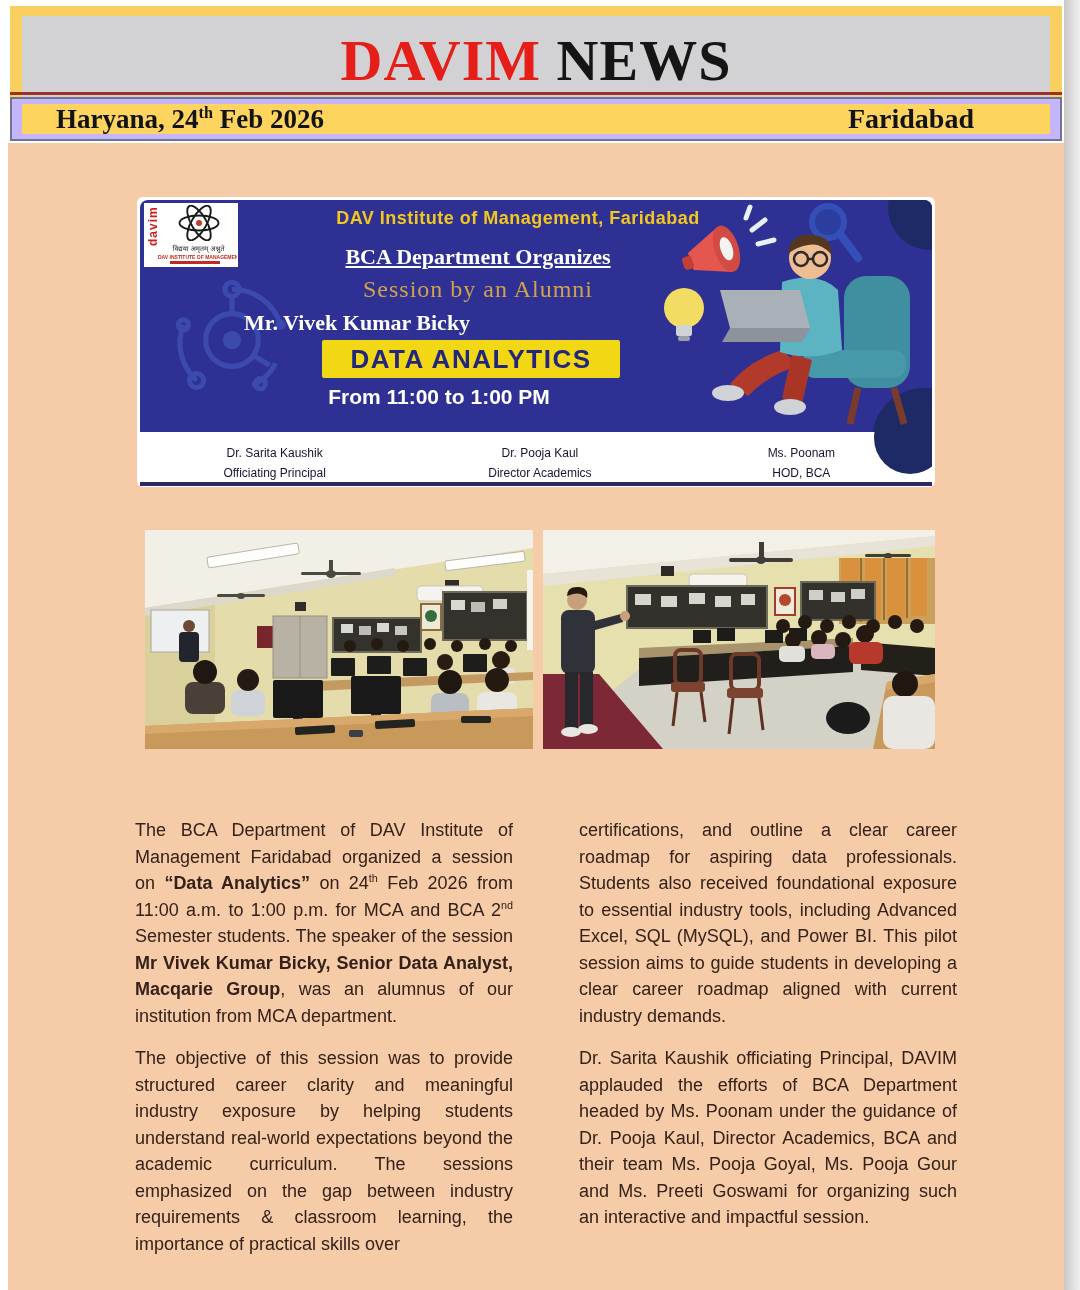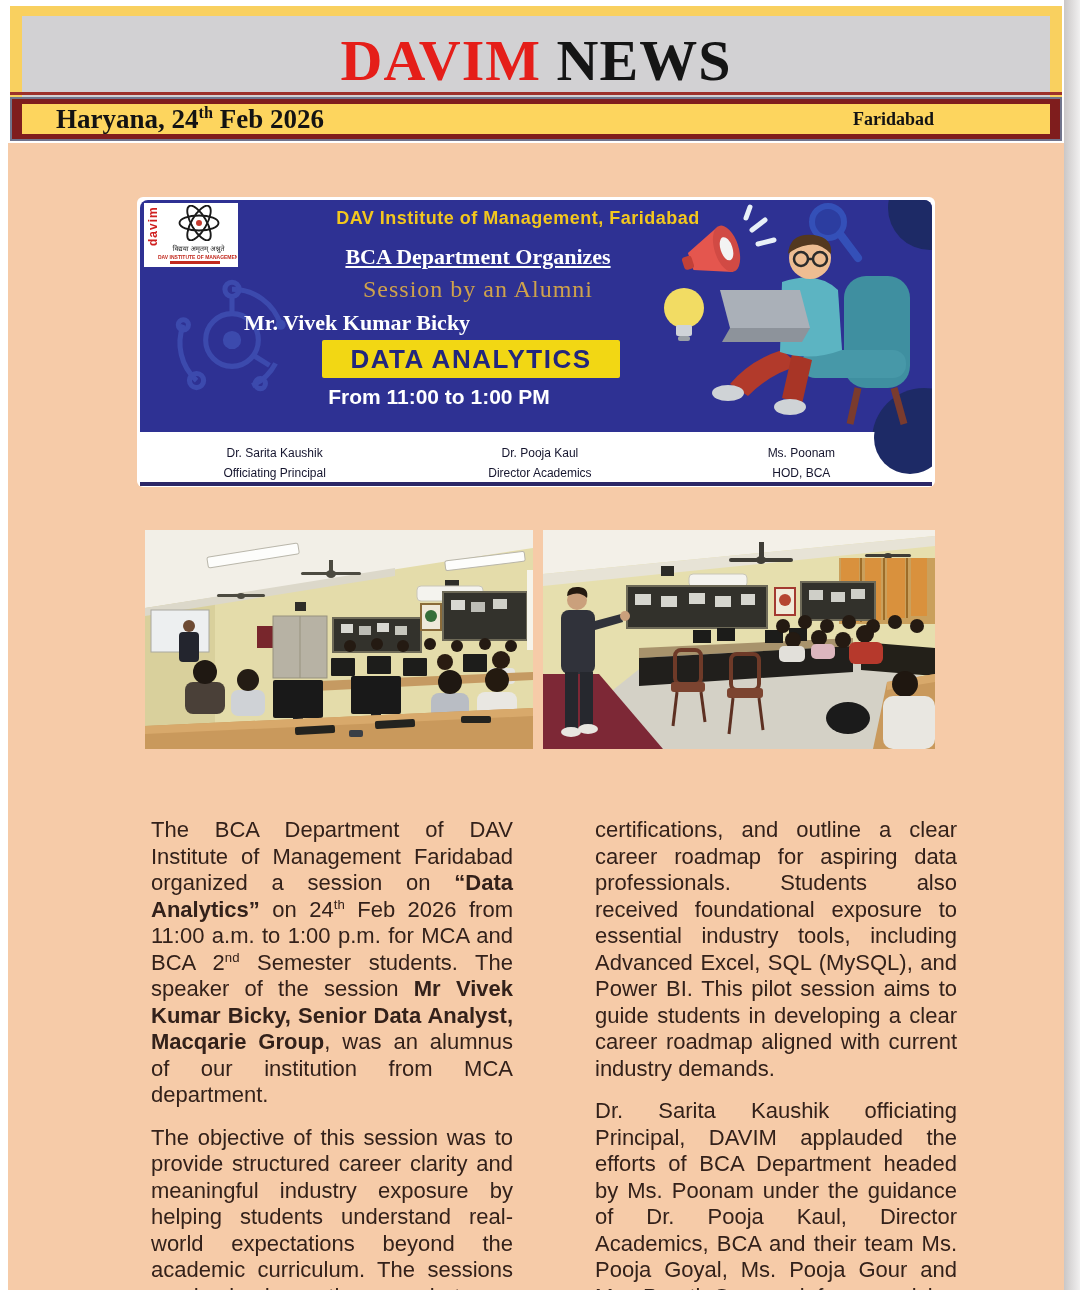--- a/index.html
+++ b/index.html
@@ -20,27 +20,27 @@
   .masthead-inner{width:100%;height:100%;background:#d2d1d3;display:flex;
     align-items:center;justify-content:center;}
   .masthead-title{font-family:"Liberation Serif",serif;font-weight:700;
     font-size:58px;letter-spacing:1px;line-height:1;}
   .masthead-title .brand{color:#e51e19;}
   .masthead-title .rest{color:#151515;}
   .masthead-rule{position:absolute;top:92px;left:10px;right:18px;height:3px;background:#9d312a;}
 
   
   .datebar{position:absolute;top:97px;left:10px;right:18px;height:44px;
-    background:#7f1d1d;border:2px solid #70748c;box-sizing:border-box;}
+    background:#c4b5fd;border:2px solid #70748c;box-sizing:border-box;}
   .datebar-inner{position:absolute;top:5px;bottom:5px;left:10px;right:10px;
     background:#fdd55e;display:flex;align-items:center;}
   .datebar-inner .dl{padding-left:34px;font-family:"Liberation Serif",serif;
     font-weight:700;font-size:27px;color:#131313;}
-  .datebar-inner .dr{margin-left:auto;padding-right:116px;font-family:"Liberation Serif",serif;
-    font-weight:700;font-size:18px;color:#131313;}
+  .datebar-inner .dr{margin-left:auto;padding-right:76px;font-family:"Liberation Serif",serif;
+    font-weight:700;font-size:28px;color:#131313;}
 
   
   .content{position:absolute;top:143px;left:8px;right:16px;bottom:0;background:#f6cba8;}
 
   
   .poster{position:absolute;left:129px;top:54px;width:798px;height:290px;
     background:#fff;border-radius:6px;}
   .poster-art{position:absolute;left:3px;right:3px;top:3px;height:232px;
     background:#2e3193;border-radius:8px 8px 0 0;overflow:hidden;}
   .poster-logo{position:absolute;left:4px;top:3px;width:94px;height:64px;background:#ffffff;
@@ -86,21 +86,21 @@
   .photo{position:absolute;top:387px;height:219px;}
   .photo svg{display:block;width:100%;height:100%;}
   .photo1{left:137px;width:388px;}
   .photo2{left:535px;width:392px;}
 
   
   .headline{position:absolute;top:627px;left:127px;width:824px;text-align:center;
     color:#e0251c;font-weight:700;font-size:21.5px;}
   .cols{position:absolute;top:674px;left:127px;width:822px;display:flex;gap:66px;}
   .col{width:378px;}
-  .col p{margin:0 0 16px 16px;text-align:justify;font-size:22px;line-height:26.5px;
+  .col p{margin:0 0 16px 0;text-align:justify;font-size:18px;line-height:26.5px;
     color:#33211a;}
 </style>
 </head>
 <body>
 
 <div class="page-edge-right"></div>
 
 <div class="masthead">
   <div class="masthead-inner">
     <div class="masthead-title"><span class="brand">DAVIM </span><span class="rest">NEWS</span></div>

